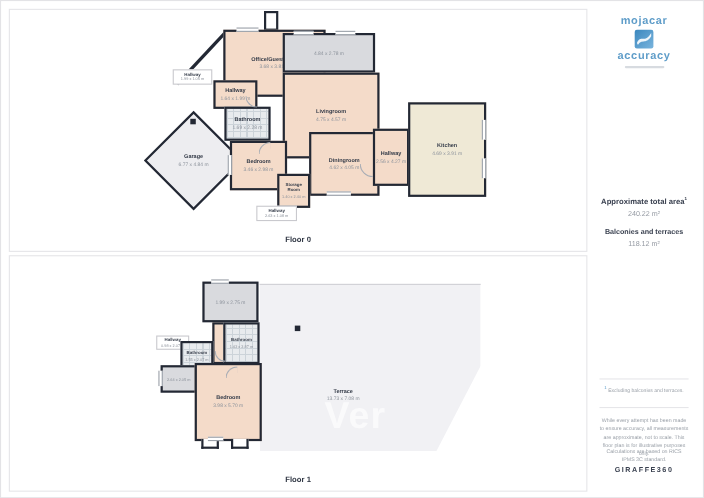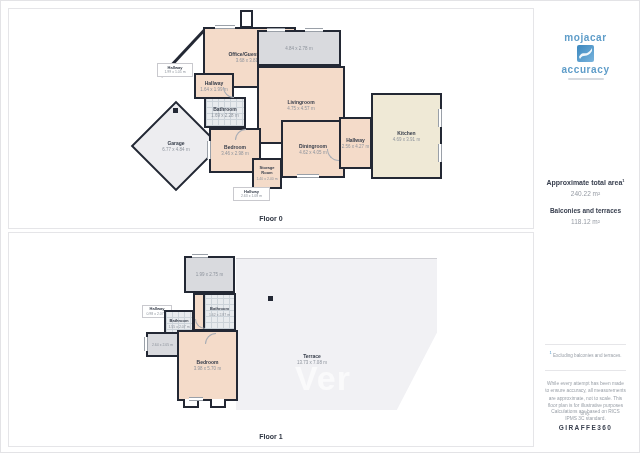--- a/index.html
+++ b/index.html
@@ -197,21 +197,21 @@
     <div class="win-h" style="left:180px;top:164px;width:14px;height:4px;"></div>
 
     <div class="arc" style="left:186px;top:86px;width:10px;height:10px;"></div>
     <div class="arc" style="left:196px;top:100px;width:11px;height:11px;transform:scaleY(-1);"></div>
 
     <div class="floor-label">Floor 1</div>
   </div>
 
   <div class="panel" style="left:536px;top:7px;width:97px;height:439px;border:none;">
 
-    <div style="position:absolute;top:24px;left:0;width:100%;">
+    <div style="position:absolute;top:6px;left:0;width:100%;">
       <div class="logo-word">mojacar</div>
       <div class="logo-icon">
         <svg width="17" height="17" viewBox="0 0 17 17">
             <path d="M2 12 C 6 4, 9 13, 15 3 L 15 6 C 10 14, 6 8, 3 14 Z" fill="#ffffff" opacity="0.9"></path>
           </svg>
       </div>
       <div class="logo-word">accuracy</div>
       <div class="logo-tag"></div>
     </div>
 

